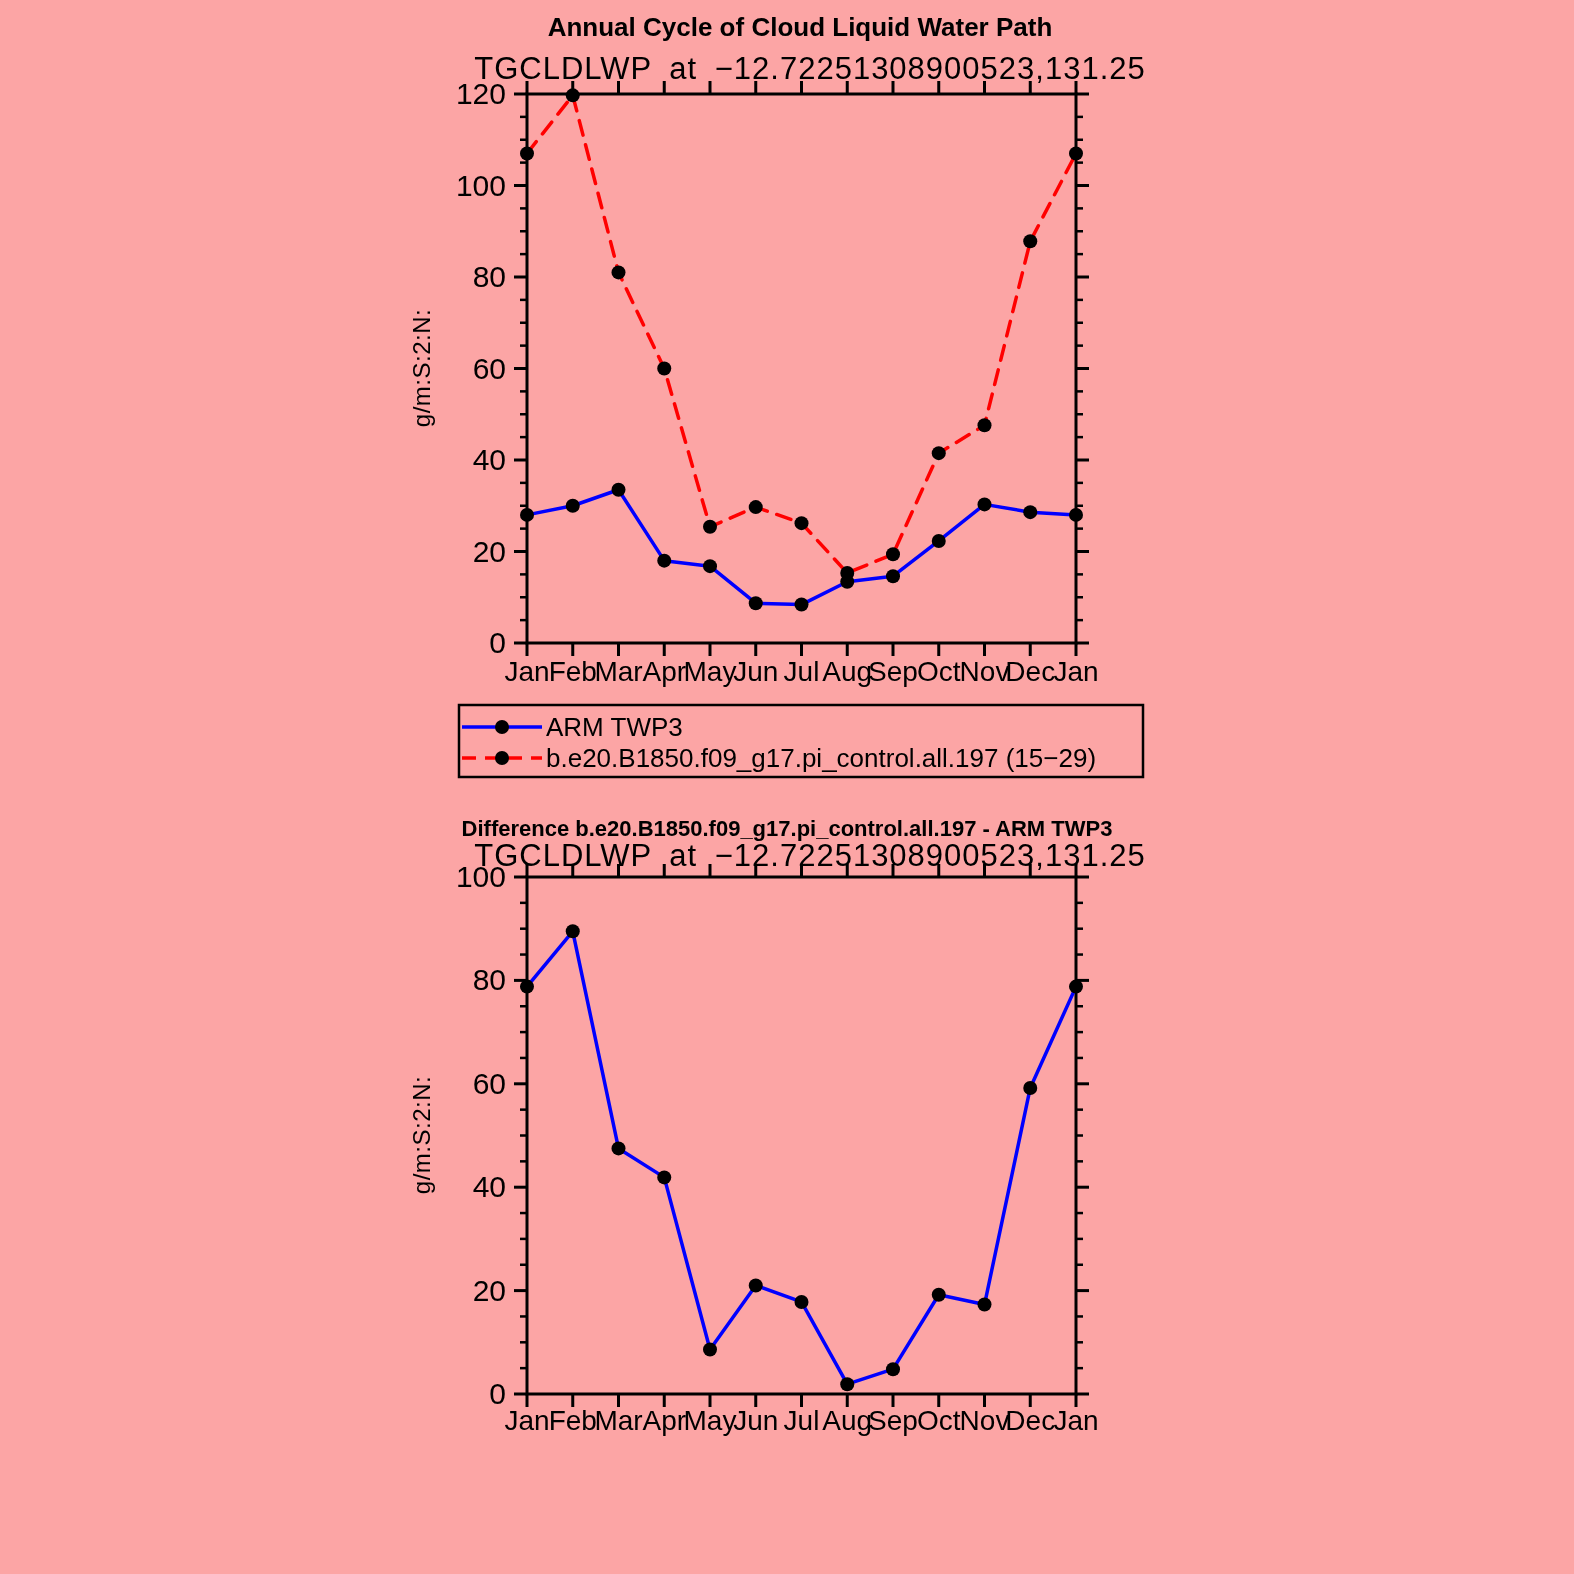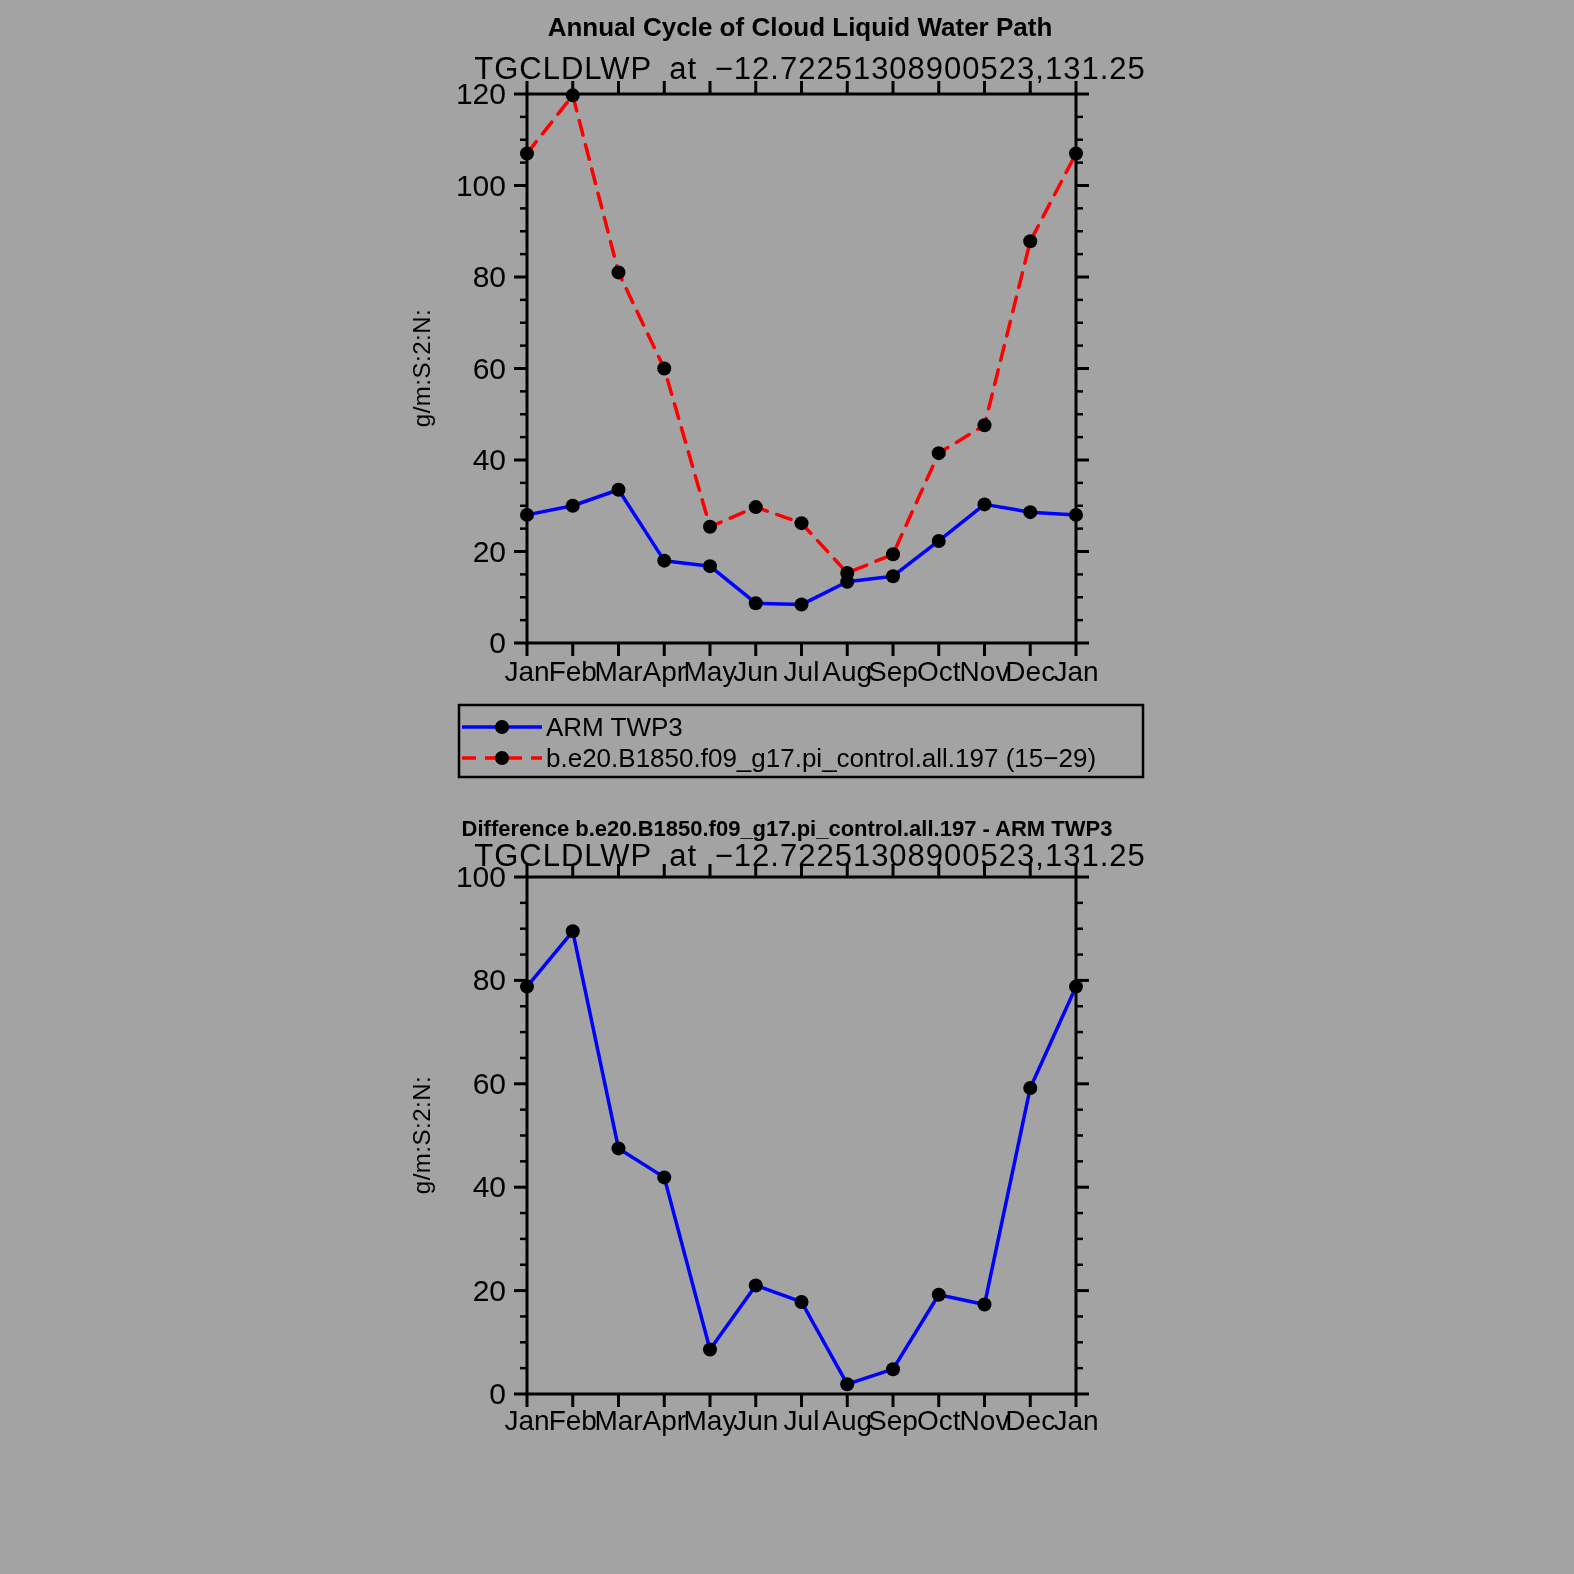--- a/index.html
+++ b/index.html
@@ -1,16 +1,16 @@
 <!DOCTYPE html>
 <html><head>
 <meta charset="utf-8">
 <style>
   html,body{margin:0;padding:0;background:#ffffff;}
-  .canvas{position:relative;width:1574px;height:1574px;background:#a3a3a3;overflow:hidden;
+  .canvas{position:relative;width:1574px;height:1574px;background:#fca5a5;overflow:hidden;
           font-family:"Liberation Sans",sans-serif;}
   svg.chart{position:absolute;left:0;}
   #chart-0{top:0;}
   #chart-1{top:800px;}
   text{fill:#000000;font-family:"Liberation Sans",sans-serif;}
   .title-top{font-size:26px;font-weight:bold;}
   .title-diff{font-size:22px;font-weight:bold;}
   .subtitle{font-size:31px;letter-spacing:1px;word-spacing:8px;}
   .ylab{font-size:24px;letter-spacing:0.5px;}
   .xtick{font-size:28px;}

